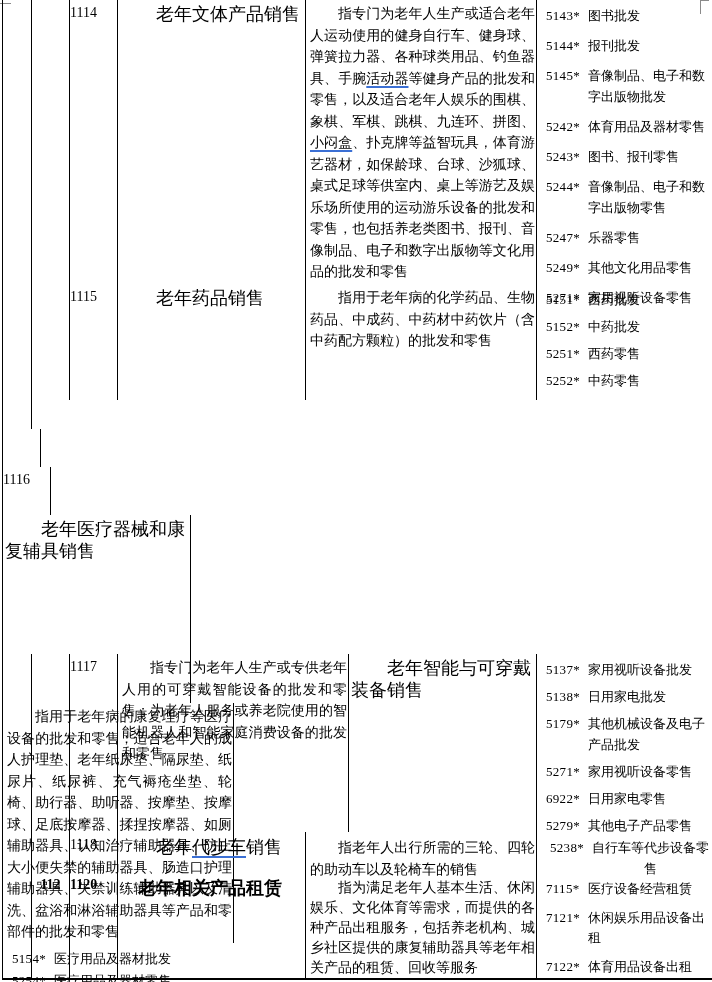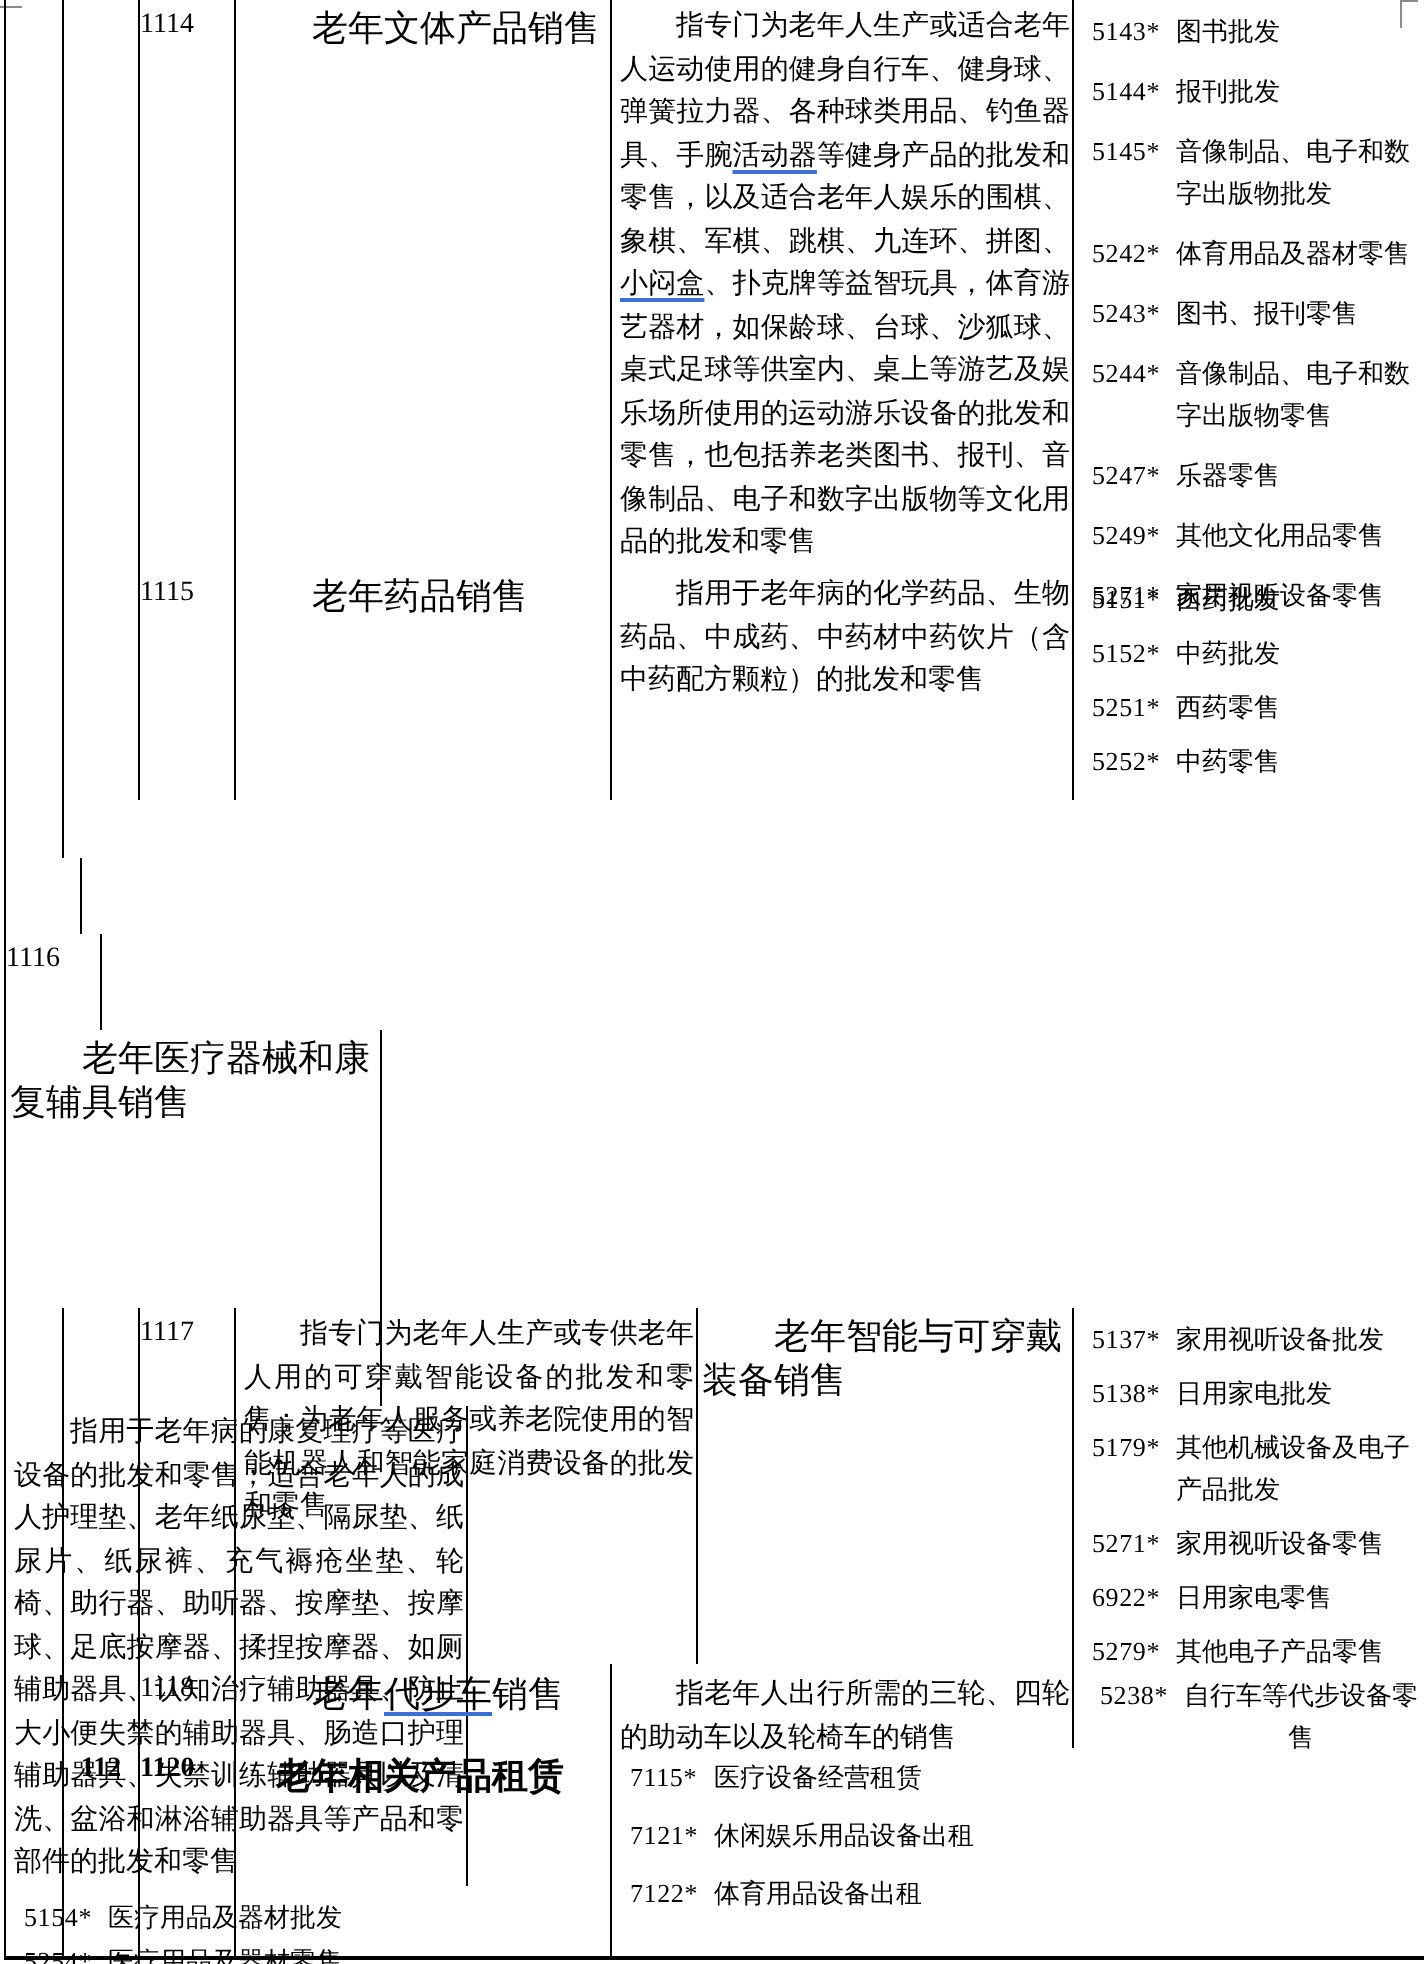--- a/index.html
+++ b/index.html
@@ -221,20 +221,23 @@
       </div>
     </div>
 
     <div class="row r5">
       <div class="cell c-serial"></div>
       <div class="cell c-group"><span>112</span></div>
       <div class="cell c-code"><span>1120</span></div>
       <div class="cell c-name">
           <div class="para">老年相关产品租赁</div>
         </div>
+      <div class="cell c-desc">
+          <div class="para">指为满足老年人基本生活、休闲娱乐、文化体育等需求，而提供的各种产品出租服务，包括养老机构、城乡社区提供的康复辅助器具等老年相关产品的租赁、回收等服务</div>
+        </div>
       <div class="cell c-refs">
         <div class="ref">
             <span class="ref-code">7115*</span>
             <span class="ref-label">医疗设备经营租赁</span>
           </div>
         <div class="ref">
             <span class="ref-code">7121*</span>
             <span class="ref-label">休闲娱乐用品设备出租</span>
           </div>
         <div class="ref">

